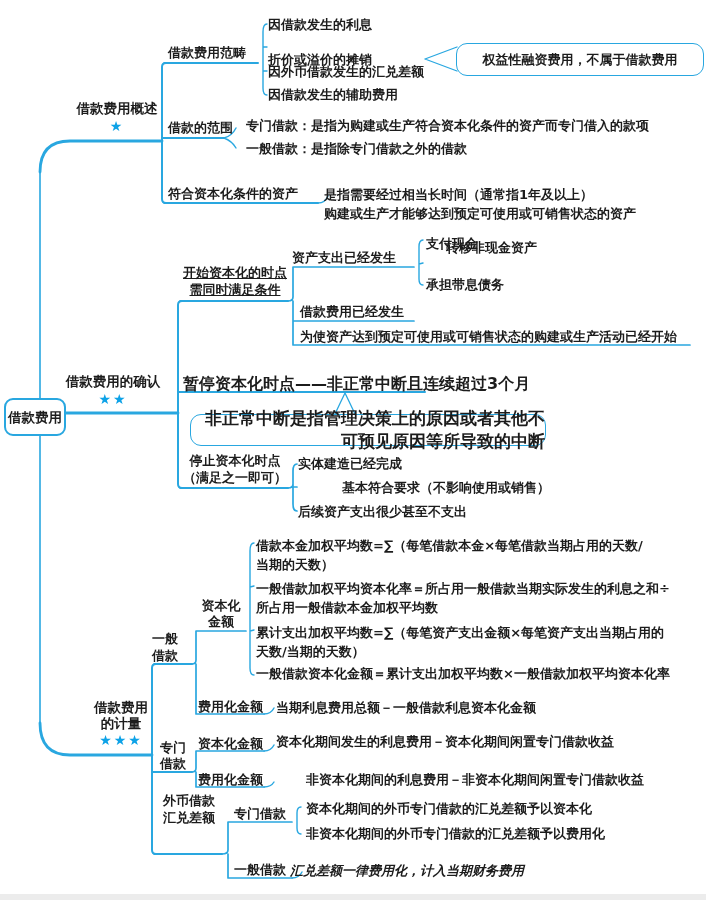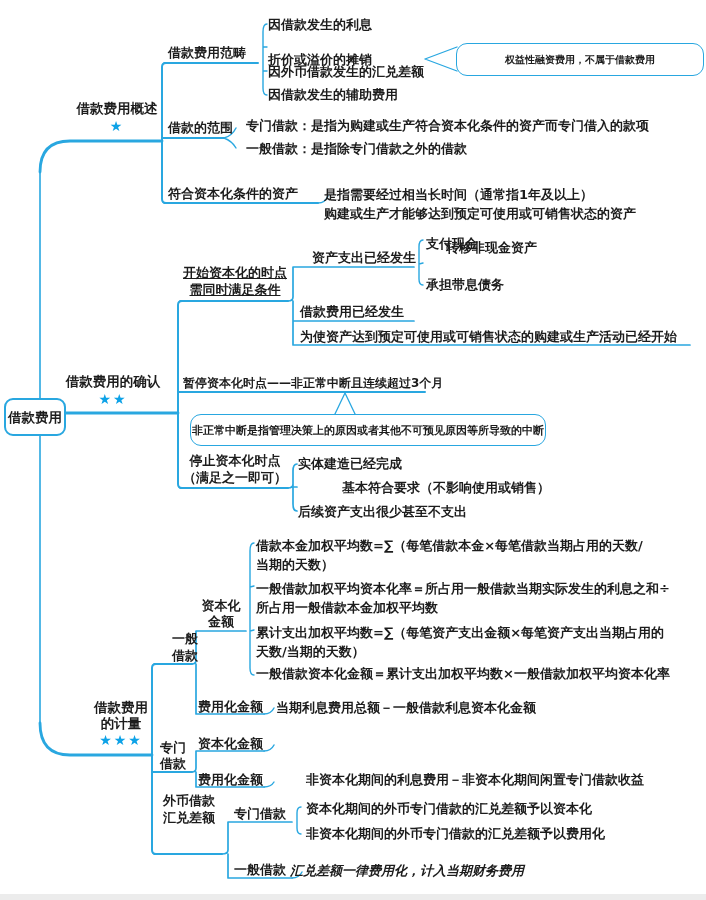--- a/index.html
+++ b/index.html
@@ -1,20 +1,20 @@
 <!DOCTYPE html>
 <html><head>
 <meta charset="utf-8">
 <style>
   html,body{margin:0;padding:0;background:#f3f3f3;}
   #page{position:relative;width:706px;height:900px;background:#ffffff;overflow:hidden;
         font-family:"DejaVu Sans",sans-serif;}
   .t{position:absolute;font-weight:bold;font-size:13px;color:#1c1c1c;white-space:nowrap;line-height:15px;}
   .c{text-align:center;}
-  .sm{font-size:11px;text-align:right;}
+  .sm{font-size:17px;text-align:right;}
   .star{position:absolute;color:#0da2e7;font-size:14px;letter-spacing:2px;line-height:15px;font-weight:bold;}
   .rootbox{position:absolute;border:2px solid #29a7e0;border-radius:9px;background:#fff;
            display:flex;align-items:center;justify-content:center;}
   .callout{position:absolute;border:1.6px solid #29a7e0;border-radius:11px;background:#fff;
            display:flex;align-items:center;justify-content:center;font-weight:bold;color:#1c1c1c;}
   .ln{white-space:nowrap;}
   svg#wires{position:absolute;left:0;top:0;}
   svg#wires path{fill:none;stroke:#29a7e0;stroke-linecap:round;}
   .w3{stroke-width:2.8;} .w2{stroke-width:2;} .w16{stroke-width:1.7;}
   .w15{stroke-width:1.6;} .w14{stroke-width:1.4;} .w12{stroke-width:1.3;}
@@ -61,64 +61,64 @@
   </div>
 
   <div class="t c" style="left:64px;top:101px;width:106px;font-size:13.5px;">借款费用概述</div>
   <div class="star c" style="left:64px;top:119px;width:106px;text-align:center;">★</div>
 
   <div class="t" style="left:168px;top:45px;">借款费用范畴</div>
   <div class="t" style="left:268px;top:17px;">因借款发生的利息</div>
   <div class="t" style="left:268px;top:52px;">折价或溢价的摊销</div>
   <div class="t" style="left:268px;top:64px;">因外币借款发生的汇兑差额</div>
   <div class="t" style="left:268px;top:87px;">因借款发生的辅助费用</div>
-  <div class="callout" style="left:456px;top:43px;width:246px;height:31px;font-size:10px;">权益性融资费用，不属于借款费用</div>
+  <div class="callout" style="left:456px;top:43px;width:246px;height:31px;font-size:13px;">权益性融资费用，不属于借款费用</div>
 
   <div class="t" style="left:168px;top:120px;">借款的范围</div>
   <div class="t" style="left:246px;top:118px;">专门借款：是指为购建或生产符合资本化条件的资产而专门借入的款项</div>
   <div class="t" style="left:246px;top:141px;">一般借款：是指除专门借款之外的借款</div>
 
   <div class="t" style="left:168px;top:186px;">符合资本化条件的资产</div>
   <div class="t" style="left:324px;top:187px;">是指需要经过相当长时间（通常指1年及以上）</div>
   <div class="t" style="left:324px;top:206px;">购建或生产才能够达到预定可使用或可销售状态的资产</div>
 
   <div class="t c" style="left:58px;top:374px;width:110px;font-size:13.5px;">借款费用的确认</div>
   <div class="star c" style="left:58px;top:392px;width:110px;text-align:center;">★★</div>
 
   <div class="t c" style="left:180px;top:264px;width:110px;line-height:17px;text-decoration:underline;">
     <div class="ln">开始资本化的时点</div>
     <div class="ln">需同时满足条件</div>
   </div>
 
-  <div class="t" style="left:312px;top:250px;">资产支出已经发生</div>
+  <div class="t" style="left:292px;top:250px;">资产支出已经发生</div>
   <div class="t" style="left:426px;top:236px;">支付现金</div>
   <div class="t" style="left:426px;top:240px;margin-left:20px;">转移非现金资产</div>
   <div class="t" style="left:426px;top:277px;">承担带息债务</div>
 
   <div class="t" style="left:300px;top:304px;">借款费用已经发生</div>
   <div class="t" style="left:300px;top:329px;">为使资产达到预定可使用或可销售状态的购建或生产活动已经开始</div>
 
-  <div class="t" style="left:183px;top:376px;font-size:12px;">暂停资本化时点——非正常中断且连续超过3个月</div>
+  <div class="t" style="left:183px;top:376px;font-size:16px;">暂停资本化时点——非正常中断且连续超过3个月</div>
   <div class="callout sm" style="left:190px;top:414px;width:354px;height:30px;">非正常中断是指管理决策上的原因或者其他不可预见原因等所导致的中断</div>
 
   <div class="t c" style="left:180px;top:452px;width:110px;line-height:17px;">
     <div class="ln">停止资本化时点</div>
     <div class="ln">（满足之一即可）</div>
   </div>
   <div class="t" style="left:298px;top:456px;">实体建造已经完成</div>
   <div class="t" style="left:298px;top:480px;margin-left:44px;">基本符合要求（不影响使用或销售）</div>
   <div class="t" style="left:298px;top:504px;">后续资产支出很少甚至不支出</div>
 
   <div class="t c" style="left:82px;top:699px;width:78px;line-height:16px;font-size:13.5px;">
     <div class="ln">借款费用</div>
     <div class="ln">的计量</div>
   </div>
   <div class="star c" style="left:82px;top:733px;width:78px;text-align:center;">★★★</div>
 
-  <div class="t c" style="left:166px;top:630px;width:38px;line-height:17px;">
+  <div class="t c" style="left:146px;top:630px;width:38px;line-height:17px;">
     <div class="ln">一般</div>
     <div class="ln">借款</div>
   </div>
   <div class="t c" style="left:198px;top:598px;width:46px;line-height:16px;">
     <div class="ln">资本化</div>
     <div class="ln">金额</div>
   </div>
 
   <div class="t" style="left:256px;top:536px;line-height:19px;">
     <div class="ln">借款本金加权平均数=∑（每笔借款本金×每笔借款当期占用的天数/</div>
@@ -135,20 +135,21 @@
   <div class="t" style="left:256px;top:666px;text-align:right;">一般借款资本化金额＝累计支出加权平均数×一般借款加权平均资本化率</div>
 
   <div class="t" style="left:198px;top:699px;">费用化金额</div>
   <div class="t" style="left:276px;top:700px;">当期利息费用总额－一般借款利息资本化金额</div>
 
   <div class="t c" style="left:154px;top:740px;width:38px;line-height:16px;">
     <div class="ln">专门</div>
     <div class="ln">借款</div>
   </div>
   <div class="t" style="left:198px;top:736px;">资本化金额</div>
+  <div class="t" style="left:276px;top:734px;">资本化期间发生的利息费用－资本化期间闲置专门借款收益</div>
   <div class="t" style="left:198px;top:772px;">费用化金额</div>
   <div class="t" style="left:276px;top:772px;margin-left:30px;">非资本化期间的利息费用－非资本化期间闲置专门借款收益</div>
 
   <div class="t c" style="left:156px;top:793px;width:66px;line-height:16.5px;">
     <div class="ln">外币借款</div>
     <div class="ln">汇兑差额</div>
   </div>
   <div class="t" style="left:234px;top:806px;">专门借款</div>
   <div class="t" style="left:306px;top:801px;">资本化期间的外币专门借款的汇兑差额予以资本化</div>
   <div class="t" style="left:306px;top:826px;">非资本化期间的外币专门借款的汇兑差额予以费用化</div>

